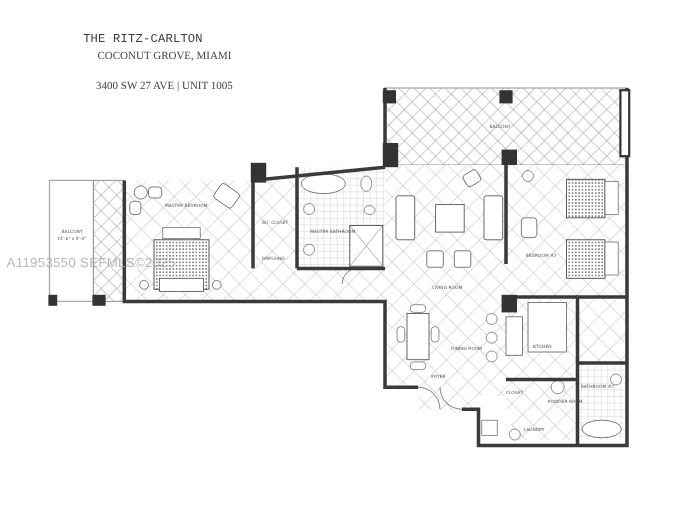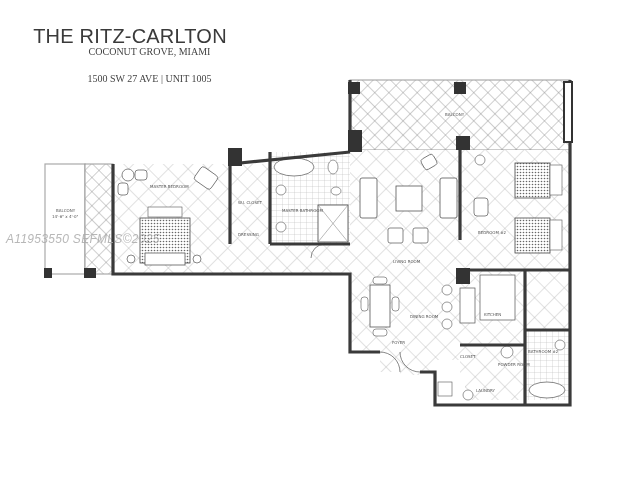--- a/index.html
+++ b/index.html
@@ -1,32 +1,32 @@
 <!DOCTYPE html>
 <html><head>
 <meta charset="utf-8">
 <style>
   html,body{margin:0;padding:0;background:#fff;}
   body{width:621px;height:480px;position:relative;overflow:hidden;font-family:"DejaVu Serif",serif;color:#333;}
   .header{position:absolute;left:0;top:28px;width:260px;text-align:center;}
-  .h1{font-family:Liberation Sans, sans-serif;font-size:20px;letter-spacing:0.2px;color:#3a3a3a;line-height:17px;}
+  .h1{font-family:Liberation Mono, monospace;font-size:11px;letter-spacing:0.2px;color:#3a3a3a;line-height:17px;}
   .h2{font-family:"Liberation Serif",serif;font-size:10px;color:#444;line-height:13px;padding-left:39px;}
   .gap{height:14px;}
   svg{position:absolute;left:0;top:0;}
   .lbl{font-family:"DejaVu Sans",sans-serif;font-size:4px;fill:#555;}
-  .wm{position:absolute;left:6px;top:232px;font-family:"Liberation Sans",sans-serif;font-size:12px;color:rgba(170,170,170,0.85);letter-spacing:0.3px;font-style:italic;}
+  .wm{position:absolute;left:6px;top:232px;font-family:"Liberation Sans",sans-serif;font-size:12px;color:rgba(170,170,170,0.85);letter-spacing:0.3px;}
 </style>
 </head>
 <body>
 
 <div class="header">
   <div class="h1">THE RITZ-CARLTON</div>
   <div class="h2">COCONUT GROVE, MIAMI</div>
   <div class="gap"></div>
-  <div class="h2">1500 SW 27 AVE | UNIT 1005</div>
+  <div class="h2">3400 SW 27 AVE | UNIT 1005</div>
 </div>
 
 <svg width="621" height="480" viewBox="0 0 621 480">
   <defs>
     <pattern id="diam" width="14" height="14" patternUnits="userSpaceOnUse" patternTransform="rotate(45)">
       <rect width="14" height="14" fill="#fff"></rect>
       <path d="M0 0 H14 M0 0 V14" stroke="#b5b5b5" stroke-width="0.8"></path>
     </pattern>
     <pattern id="balc" width="10" height="10" patternUnits="userSpaceOnUse" patternTransform="rotate(45)">
       <rect width="10" height="10" fill="#fff"></rect>

